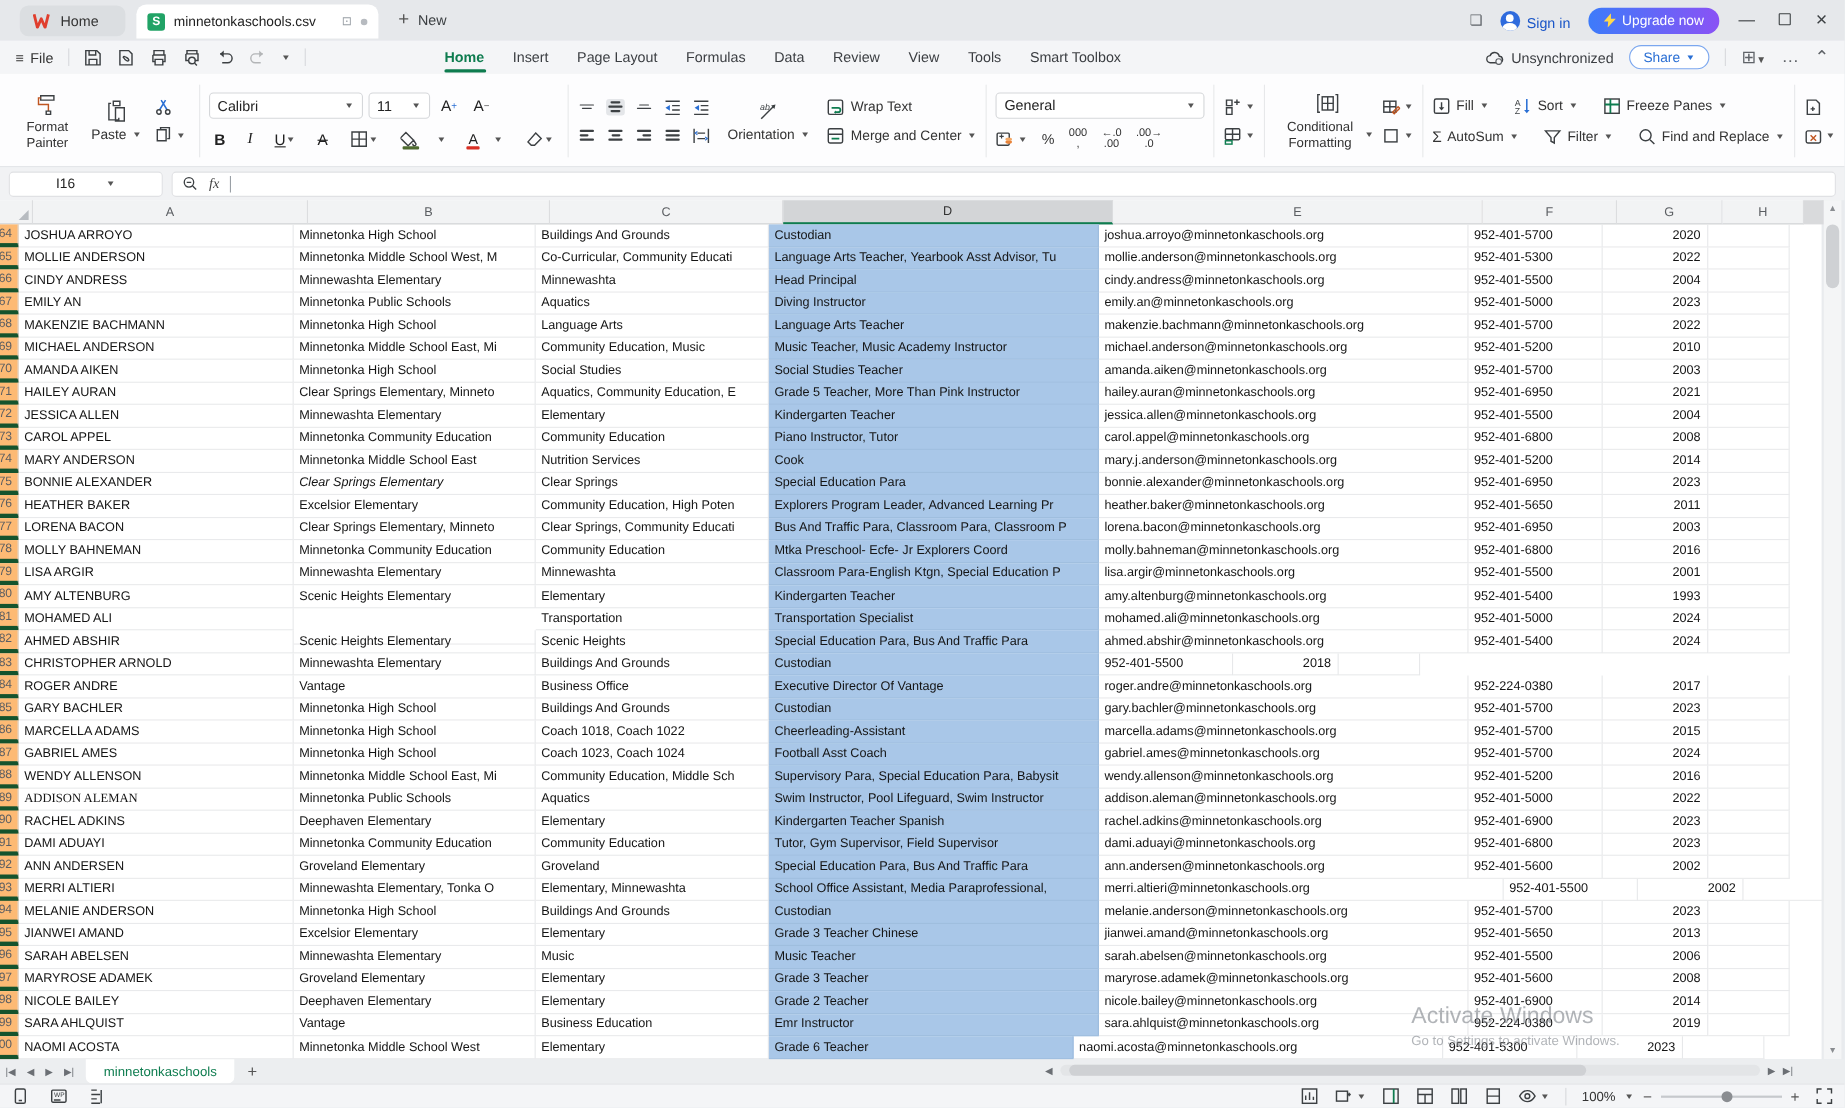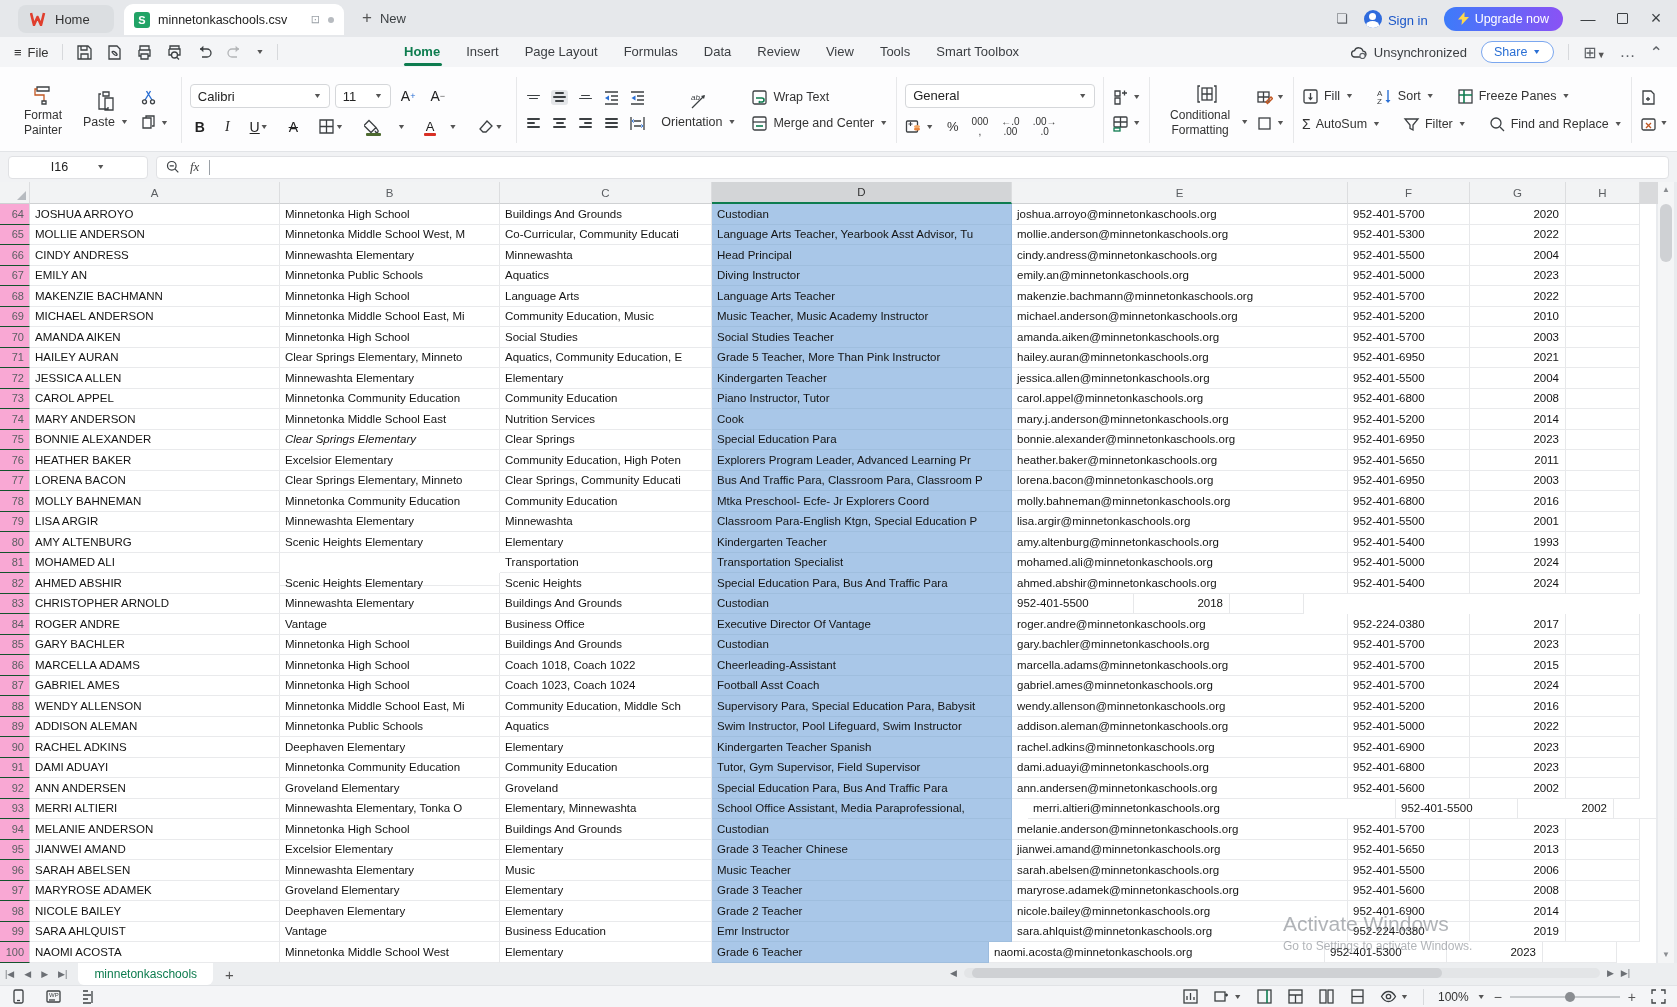--- a/index.html
+++ b/index.html
@@ -97,21 +97,21 @@
   #grid { position:absolute; left:0; top:182px; width:1656px; height:781px; background:#fff; }
   #colheads { position:absolute; left:0; top:0; height:22px; display:flex; }
   .ch { background:#f2f3f4; border-right:1px solid #dcdddf; border-bottom:1px solid #cfd1d3;
     font-size:11.5px; color:#5b5e62; display:flex; align-items:center; justify-content:center; height:22px; }
   .ch.sel { background:#d3d5d7; border-bottom:2px solid #0e7c4f; color:#333; }
   .corner { width:30px; position:relative; }
   .corner::after { content:""; position:absolute; right:3px; bottom:3px; border-style:solid;
     border-width:0 0 9px 9px; border-color:transparent transparent #b7bbc0 transparent; }
   #rows { position:absolute; left:0; top:22px; }
   .row { display:flex; height:20.5px; }
-  .rn { width:30px; background:#f9a8d4; border-right:1px solid #dcdddf; border-bottom:1px solid #14532d;
+  .rn { width:17px; background:#fdba74; border-right:1px solid #dcdddf; border-bottom:4px solid #14532d;
     font-size:11px; color:#5b5e62; display:flex; align-items:center; justify-content:flex-end; padding-right:5px; }
   .cell { border-right:1px solid #e7e8ea; border-bottom:1px solid #e9eaec; font-size:11.5px; color:#141414;
     padding:0 0 0 5px; display:flex; align-items:center; white-space:nowrap; overflow:hidden; }
   .cell.num { justify-content:flex-end; padding-right:6px; }
   .cell.sel { background:#a9c7e8; border-right-color:#9cbbdd; border-bottom-color:#9fbede; }
   #vsb { position:absolute; left:1658px; top:182px; width:16px; height:781px; background:#f4f5f6; }
   #vsb .ar { position:absolute; left:0; width:16px; height:16px; color:#8a8d91; font-size:8px; text-align:center; line-height:16px; }
   #vsb .thumb { position:absolute; left:2px; top:22px; width:12px; height:58px; background:#cfd1d4; border-radius:6px; }
   #gridcorner { position:absolute; left:1640px; top:182px; width:18px; height:22px; background:#d9dadc; }
 
@@ -948,21 +948,21 @@
           <div class="cell" style="width: 220px;">Minnetonka Middle School East, Mi</div>
           <div class="cell" style="width: 212px;">Community Education, Middle Sch</div>
           <div class="cell sel" style="width: 300px;">Supervisory Para, Special Education Para, Babysit</div>
           <div class="cell" style="width: 336px;">wendy.allenson@minnetonkaschools.org</div>
           <div class="cell" style="width: 122px;">952-401-5200</div>
           <div class="cell num" style="width: 96px;">2016</div>
           <div class="cell" style="width: 74px;"></div>
         </div>
         <div class="row">
           <div class="rn">89</div>
-          <div class="cell" style="width: 250px;">ADDISON ALEMAN</div>
+          <div class="cell" style="width: 250px; font-family: Liberation Serif, serif;">ADDISON ALEMAN</div>
           <div class="cell" style="width: 220px;">Minnetonka Public Schools</div>
           <div class="cell" style="width: 212px;">Aquatics</div>
           <div class="cell sel" style="width: 300px;">Swim Instructor, Pool Lifeguard, Swim Instructor</div>
           <div class="cell" style="width: 336px;">addison.aleman@minnetonkaschools.org</div>
           <div class="cell" style="width: 122px;">952-401-5000</div>
           <div class="cell num" style="width: 96px;">2022</div>
           <div class="cell" style="width: 74px;"></div>
         </div>
         <div class="row">
           <div class="rn">90</div>
@@ -996,21 +996,21 @@
           <div class="cell" style="width: 122px;">952-401-5600</div>
           <div class="cell num" style="width: 96px;">2002</div>
           <div class="cell" style="width: 74px;"></div>
         </div>
         <div class="row">
           <div class="rn">93</div>
           <div class="cell" style="width: 250px;">MERRI ALTIERI</div>
           <div class="cell" style="width: 220px;">Minnewashta Elementary, Tonka O</div>
           <div class="cell" style="width: 212px;">Elementary, Minnewashta</div>
           <div class="cell sel" style="width: 300px;">School Office Assistant, Media Paraprofessional,</div>
-          <div class="cell" style="width: 368px; margin-left: 16px;">merri.altieri@minnetonkaschools.org</div>
+          <div class="cell" style="width: 368px;">merri.altieri@minnetonkaschools.org</div>
           <div class="cell" style="width: 122px;">952-401-5500</div>
           <div class="cell num" style="width: 96px;">2002</div>
           <div class="cell" style="width: 74px;"></div>
         </div>
         <div class="row">
           <div class="rn">94</div>
           <div class="cell" style="width: 250px;">MELANIE ANDERSON</div>
           <div class="cell" style="width: 220px;">Minnetonka High School</div>
           <div class="cell" style="width: 212px;">Buildings And Grounds</div>
           <div class="cell sel" style="width: 300px;">Custodian</div>

